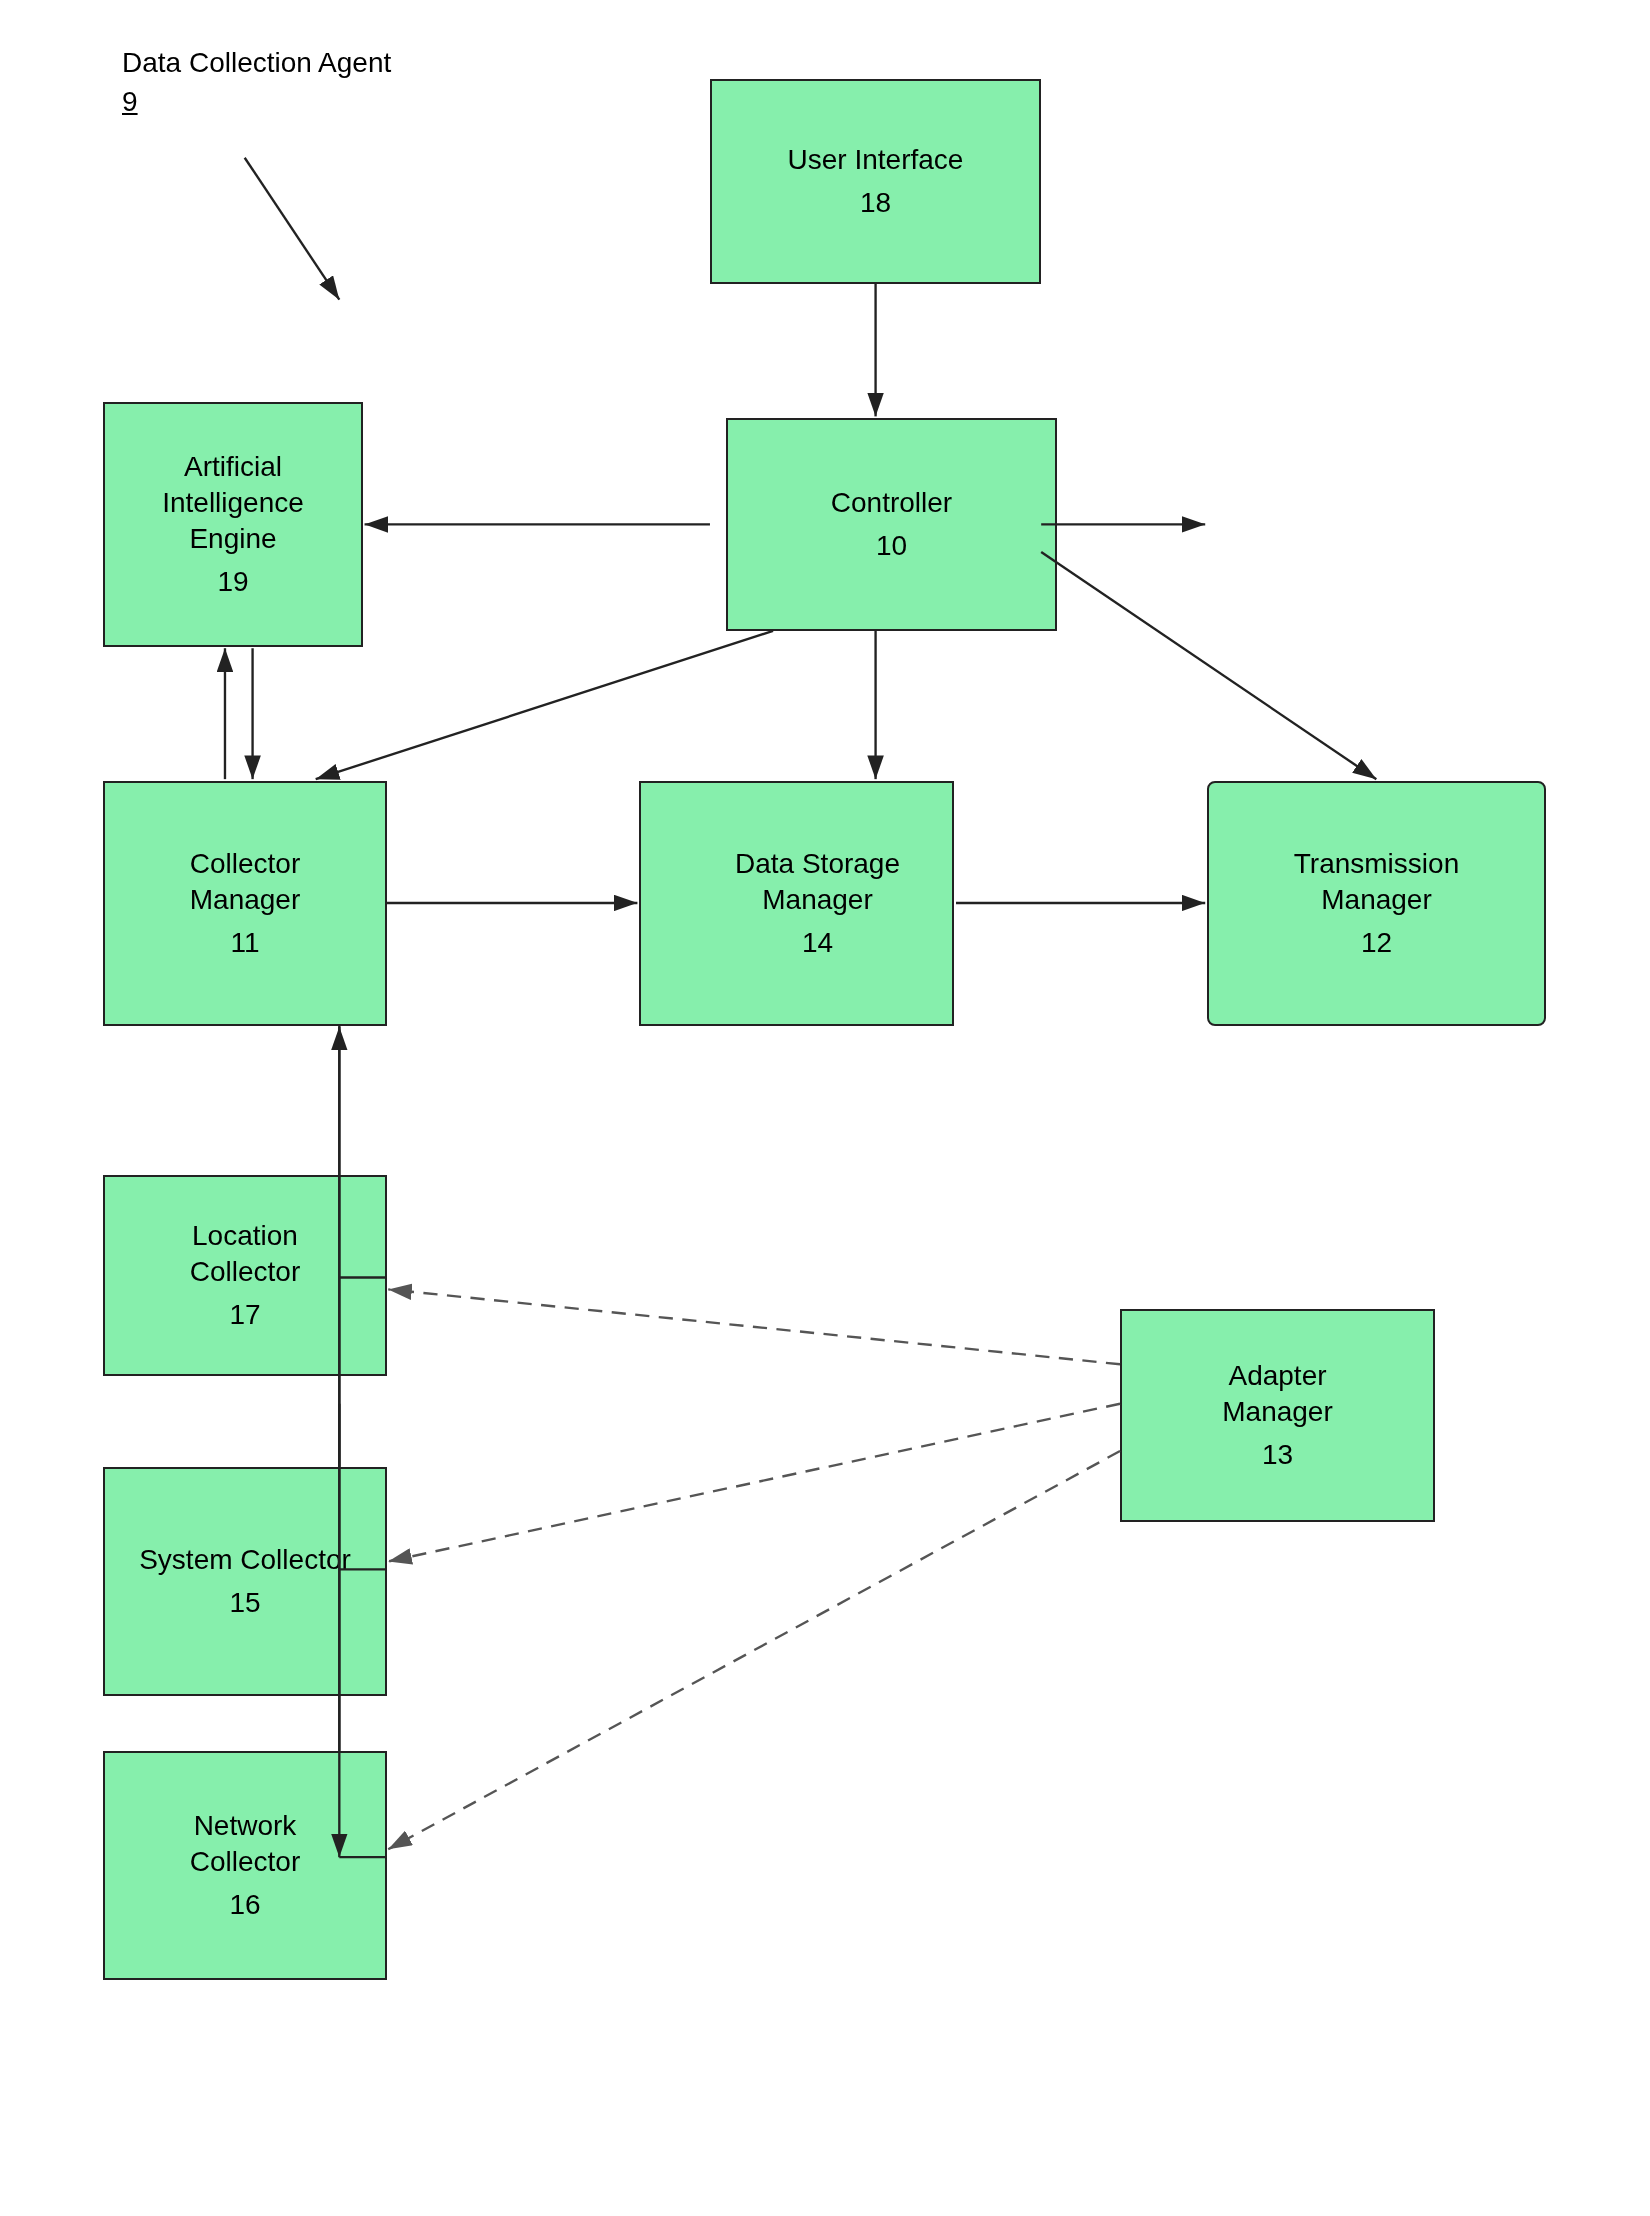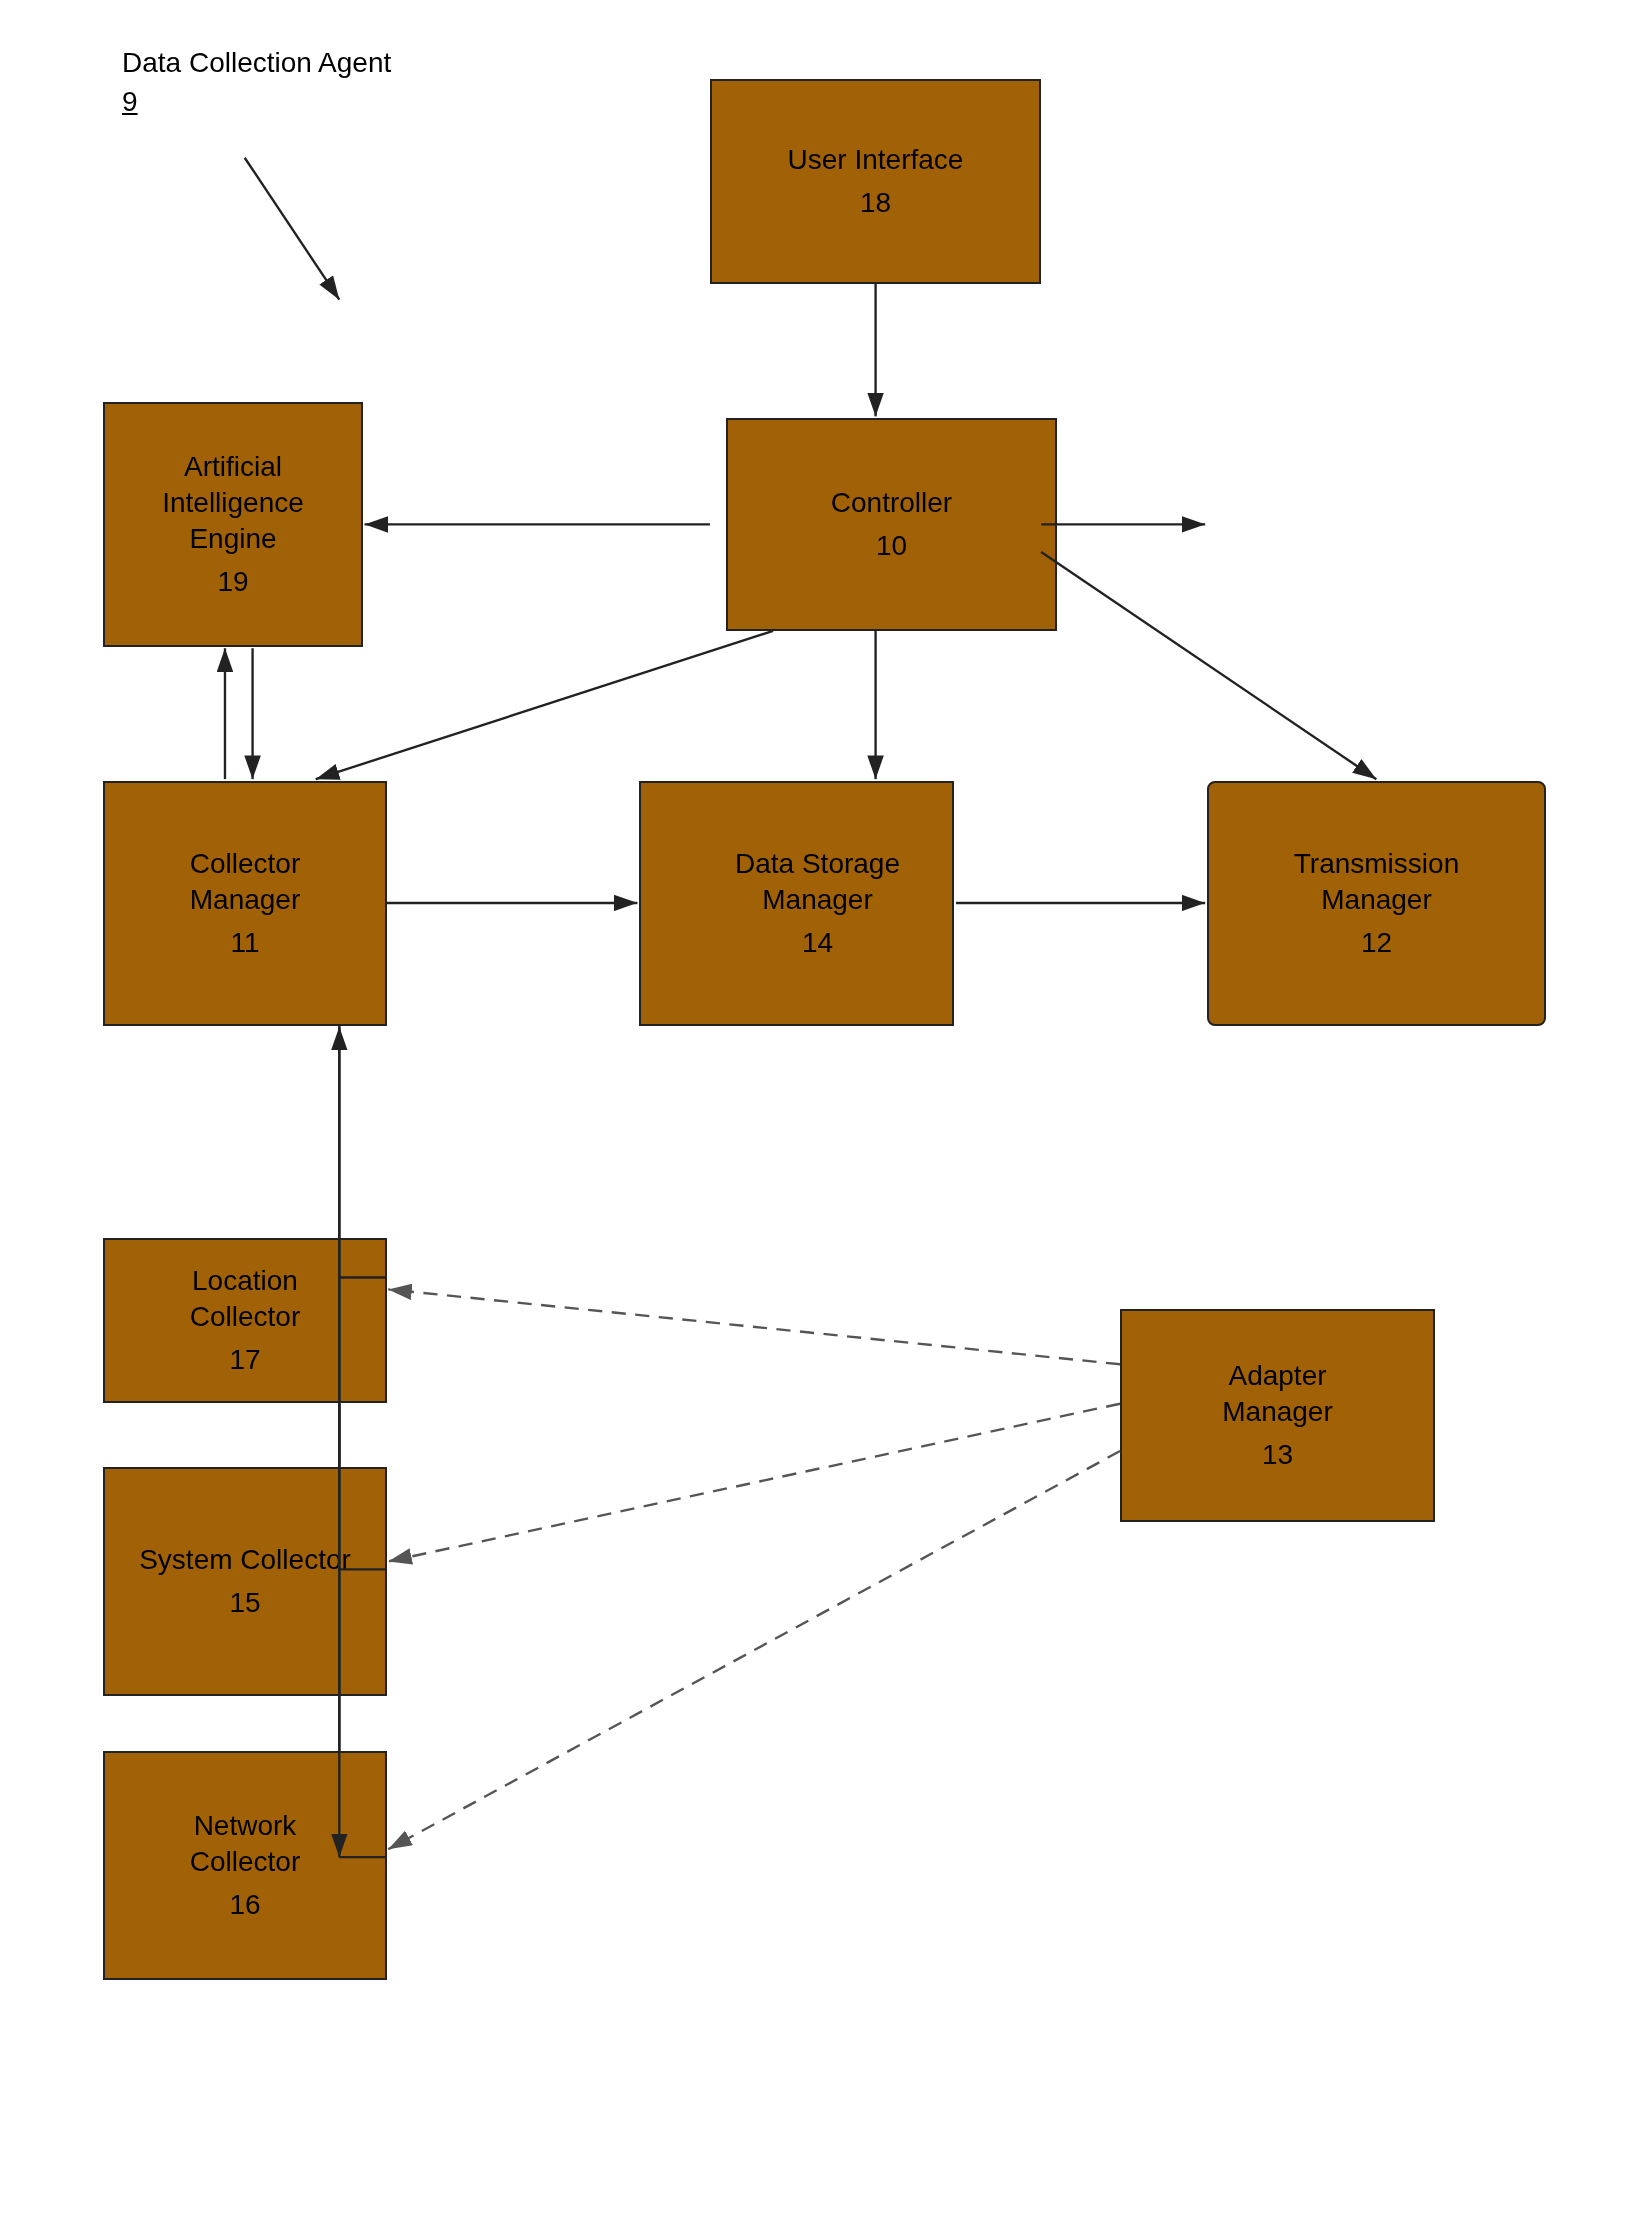--- a/index.html
+++ b/index.html
@@ -15,21 +15,21 @@
     .diagram-container {
       position: absolute;
       top: 0; left: 0;
       width: 1651px;
       height: 2216px;
     }
 
     .box {
       position: absolute;
       border: 2.4px solid #222;
-      background: #a16207;
+      background: #86efac;
       display: flex;
       flex-direction: column;
       align-items: center;
       justify-content: center;
       text-align: center;
       font-size: 28px;
       line-height: 1.3;
     }
 
     .box .num {
@@ -91,21 +91,21 @@
   <div class="box" style="left:639px; top:781px; width:315px; height:245px;padding-left:42px;">
     <span>Data Storage<br>Manager</span>
     <span class="num">14</span>
   </div>
 
   <div class="box" style="left:1207px; top:781px; width:339px; height:245px;border-radius:8px;">
     <span>Transmission<br>Manager</span>
     <span class="num">12</span>
   </div>
 
-  <div class="box" style="left:103px; top:1238px; width:284px; height:165px;">
+  <div class="box" style="left:103px; top:1175px; width:284px; height:201px;">
     <span>Location<br>Collector</span>
     <span class="num">17</span>
   </div>
 
   <div class="box" style="left:103px; top:1467px; width:284px; height:229px;">
     <span>System Collector</span>
     <span class="num">15</span>
   </div>
 
   <div class="box" style="left:103px; top:1751px; width:284px; height:229px;">

